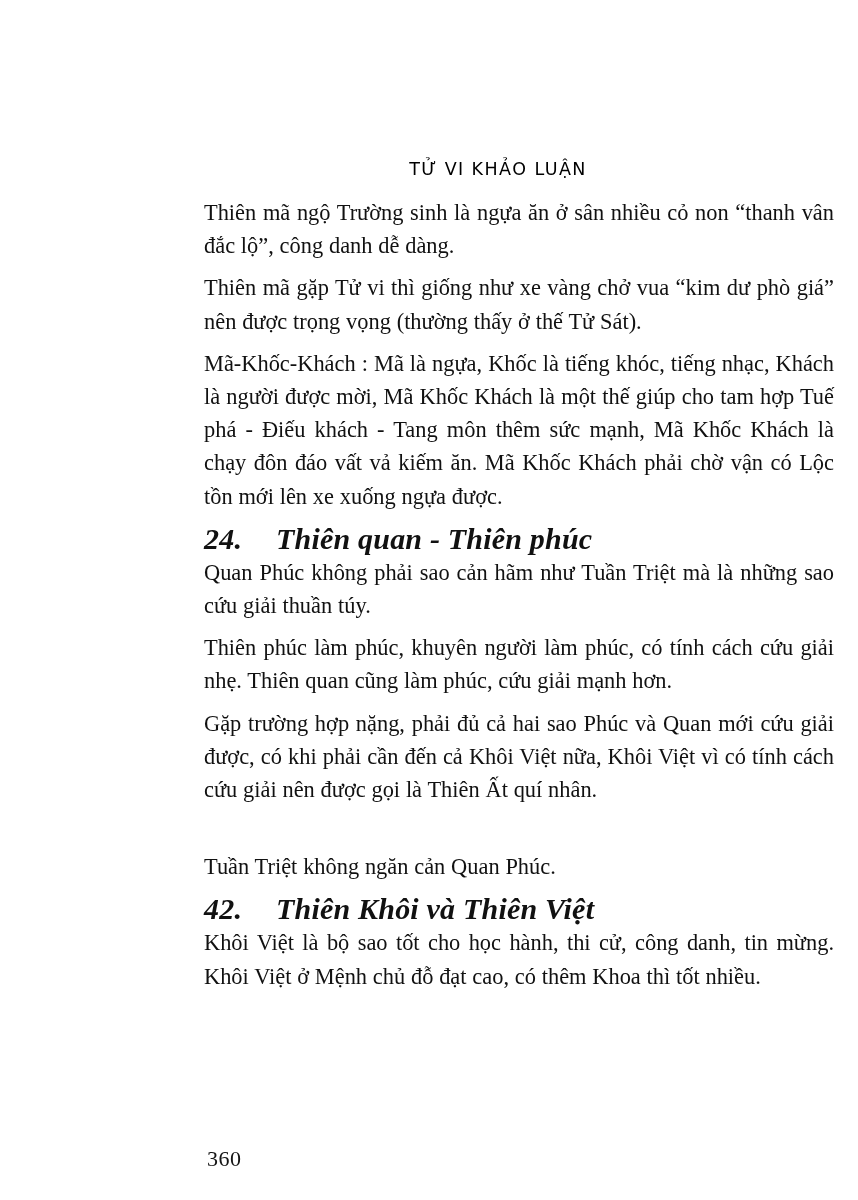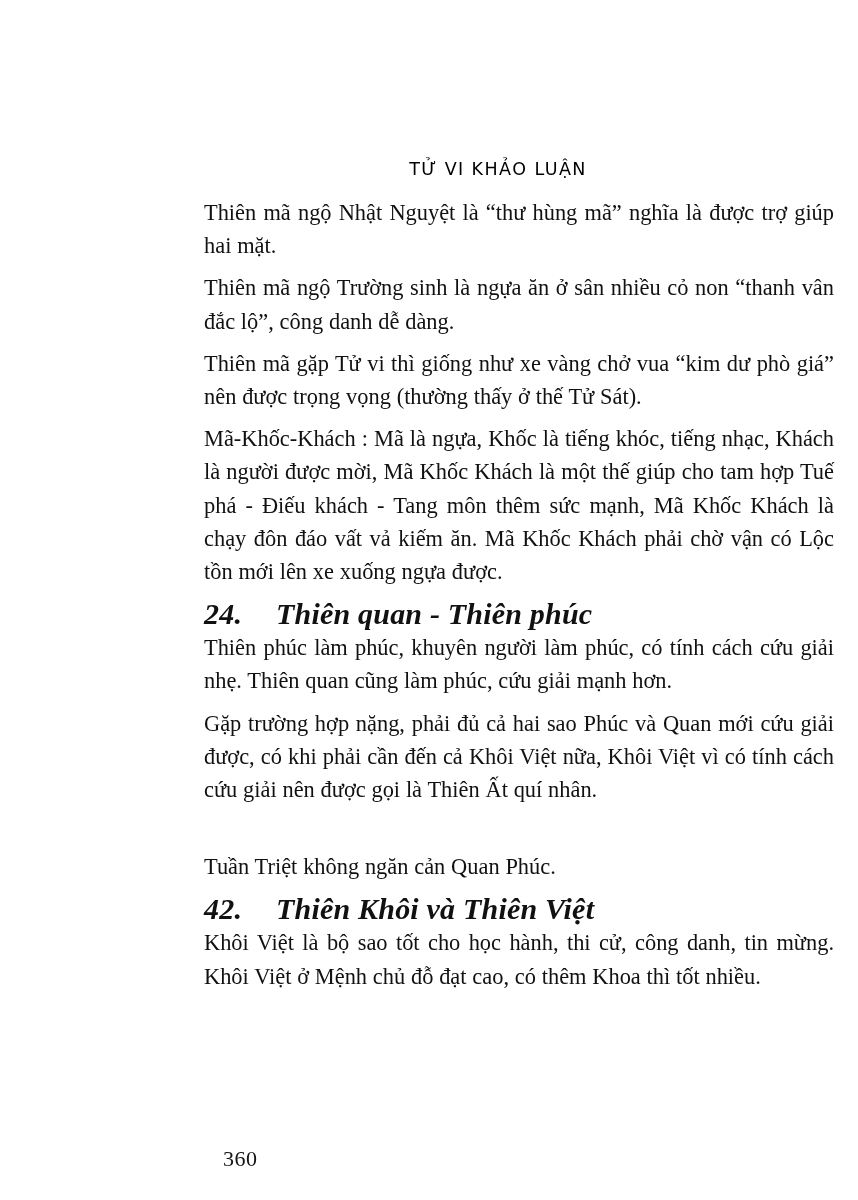--- a/index.html
+++ b/index.html
@@ -72,41 +72,40 @@
   .gap-before-25 { margin-top: 47px; }
 
   
   .folio {
     position: absolute;
     left: 207px;
     top: 1146px;
     font-size: 22px;
     letter-spacing: 0.5px;
     color: #151515;
-    margin-left: 16px;
   }
 </style>
 </head>
 <body>
 
 <div class="page">
 
   <div class="running-head">TỬ VI KHẢO LUẬN</div>
 
   <div class="column">
 
-    <p class="body">Thiên mã ngộ Nhật Nguyệt là “thư hùng mã” nghĩa là được trợ giúp hai mặt.</p>
     <p class="body">Thiên mã ngộ Trường sinh là ngựa ăn ở sân nhiều cỏ non “thanh vân đắc lộ”, công danh dễ dàng.</p>
     <p class="body">Thiên mã gặp Tử vi thì giống như xe vàng chở vua “kim dư phò giá” nên được trọng vọng (thường thấy ở thế Tử Sát).</p>
     <p class="body">Mã-Khốc-Khách : Mã là ngựa, Khốc là tiếng khóc, tiếng nhạc, Khách là người được mời, Mã Khốc Khách là một thế giúp cho tam hợp Tuế phá - Điếu khách - Tang môn thêm sức mạnh, Mã Khốc Khách là chạy đôn đáo vất vả kiếm ăn. Mã Khốc Khách phải chờ vận có Lộc tồn mới lên xe xuống ngựa được.</p>
 
     <h2 class="section gap-before-24">
       <span class="num">24.</span><span>Thiên quan - Thiên phúc</span>
     </h2>
 
+    <p class="body gap-after-head">Quan Phúc không phải sao cản hãm như Tuần Triệt mà là những sao cứu giải thuần túy.</p>
     <p class="body">Thiên phúc làm phúc, khuyên người làm phúc, có tính cách cứu giải nhẹ. Thiên quan cũng làm phúc, cứu giải mạnh hơn.</p>
     <p class="body">Gặp trường hợp nặng, phải đủ cả hai sao Phúc và Quan mới cứu giải được, có khi phải cần đến cả Khôi Việt nữa, Khôi Việt vì có tính cách cứu giải nên được gọi là Thiên Ất quí nhân.</p>
     <p class="body tight">Tuần Triệt không ngăn cản Quan Phúc.</p>
 
     <h2 class="section gap-before-25">
       <span class="num">42.</span><span>Thiên Khôi và Thiên Việt</span>
     </h2>
 
     <p class="body gap-after-head">Khôi Việt là bộ sao tốt cho học hành, thi cử, công danh, tin mừng. Khôi Việt ở Mệnh chủ đỗ đạt cao, có thêm Khoa thì tốt nhiều.</p>
 

